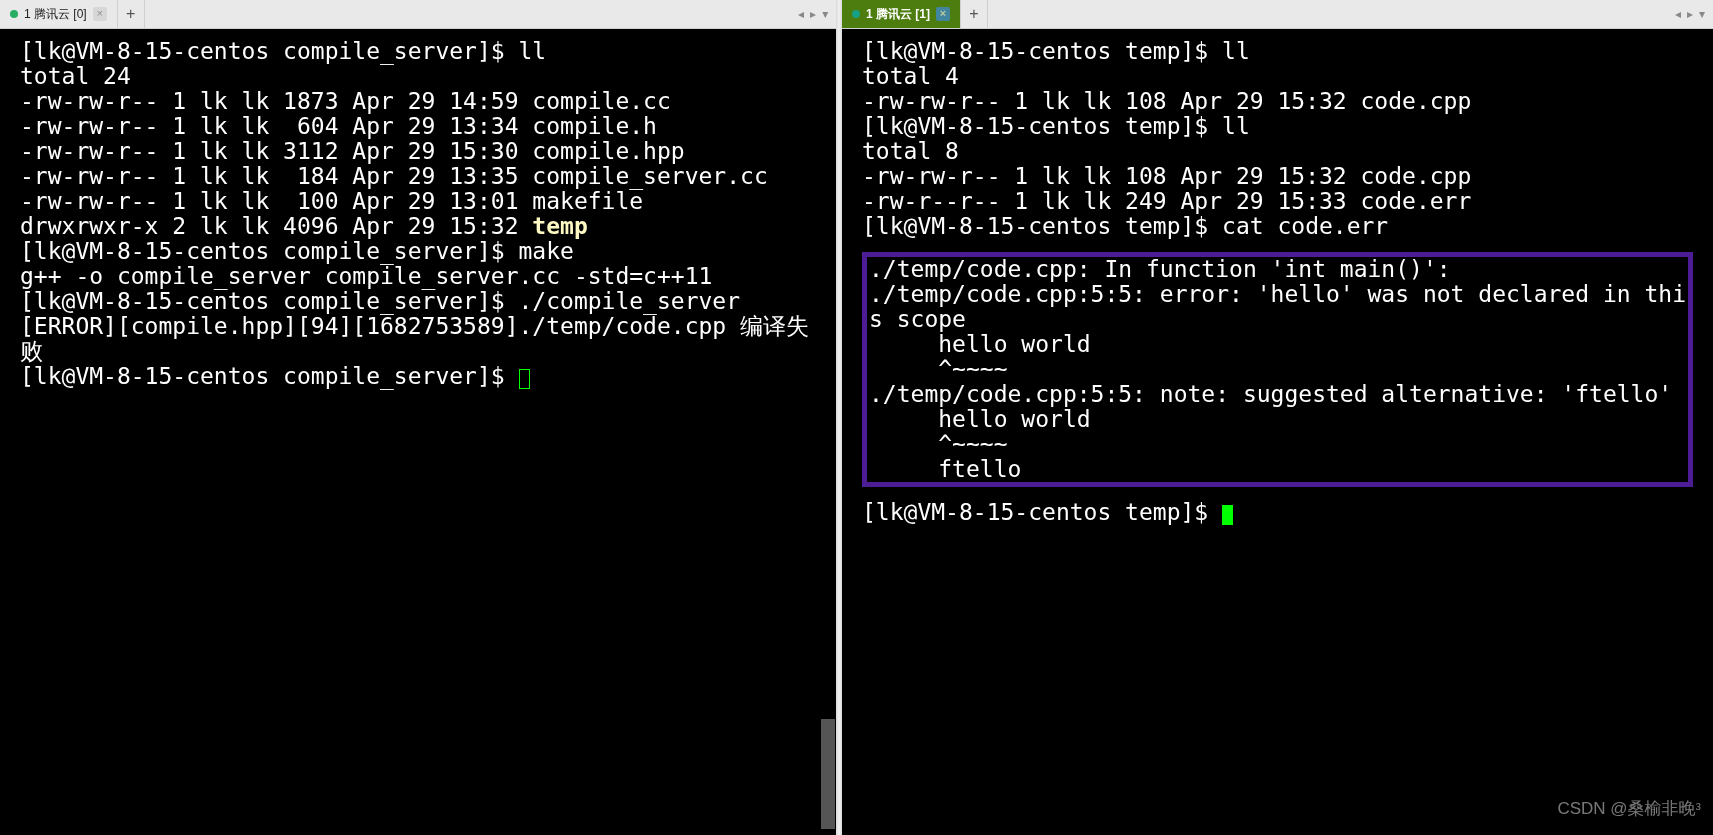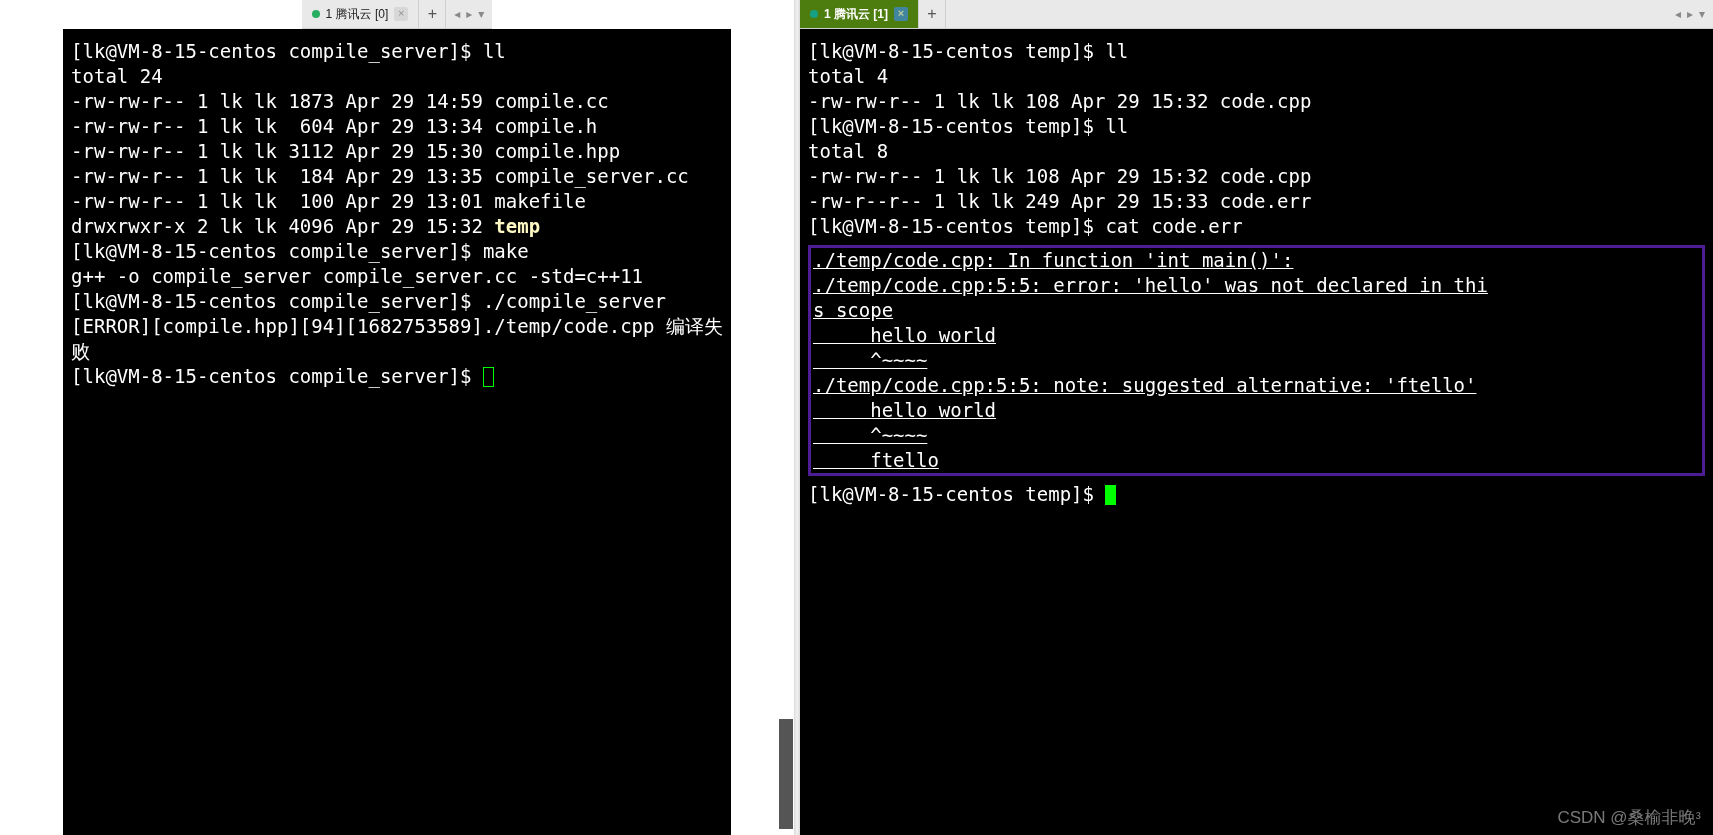--- a/index.html
+++ b/index.html
@@ -18,21 +18,21 @@
     height: 100%;
     box-sizing: border-box;
   }
   .pane {
     display: flex;
     flex-direction: column;
     height: 100%;
     position: relative;
     box-sizing: border-box;
   }
-  .pane.left  { width: 794px; align-items: center; }
+  .pane.left  { width: 856px; }
   .divider    { width: 6px; background: linear-gradient(to right,#d9d9d9,#f2f2f2,#d9d9d9); cursor: col-resize; }
   .pane.right { flex: 1; }
 
   
   .tabbar {
     height: 28px;
     background: #e9e9e9;
     display: flex;
     align-items: stretch;
     border-bottom: 1px solid #cfcfcf;
@@ -67,49 +67,48 @@
   .tabbar-nav{
     display:flex;align-items:center;gap:6px;padding:0 8px;color:#888;font:12px sans-serif;
   }
   .tabbar-nav span{cursor:pointer;}
 
   
   .term {
     flex: 1;
     background: #000;
     color: #fff;
-    font-size: 19px;
+    font-size: 23px;
     line-height: 25px;
-    padding: 10px 8px;
+    padding: 10px 20px;
     white-space: pre;
     overflow: hidden;
   }
   .term .dir { color: #fef9c3; font-weight: bold; }
   .term .cursor {
     display:inline-block; width:11px; height:20px;
     background:#00ff00; vertical-align:text-bottom;
   }
   .term .cursor-outline{
     display:inline-block; width:11px; height:20px;
     border:1px solid #00ff00; box-sizing:border-box; vertical-align:text-bottom;
   }
   .redbox{
-    border:3px solid #4c1d95; padding:0 2px; margin:6px 0;
+    border:5px solid #4c1d95; padding:0 2px; margin:13px 0;
     box-sizing:border-box;
-    text-decoration:underline;
   }
 
   
   .fake-scroll{
     position:absolute; right:1px; bottom:6px; width:14px; height:110px;
     background:#555; border-radius:0;
   }
 
   .watermark{
-    position:absolute; right:12px; bottom:6px;
+    position:absolute; right:12px; bottom:15px;
     font:17px "Microsoft YaHei",sans-serif; color:rgba(200,200,200,.6);
     pointer-events:none;
     margin-left:36px;
   }
 </style>
 </head>
 <body>
 
 <div class="split">
 

